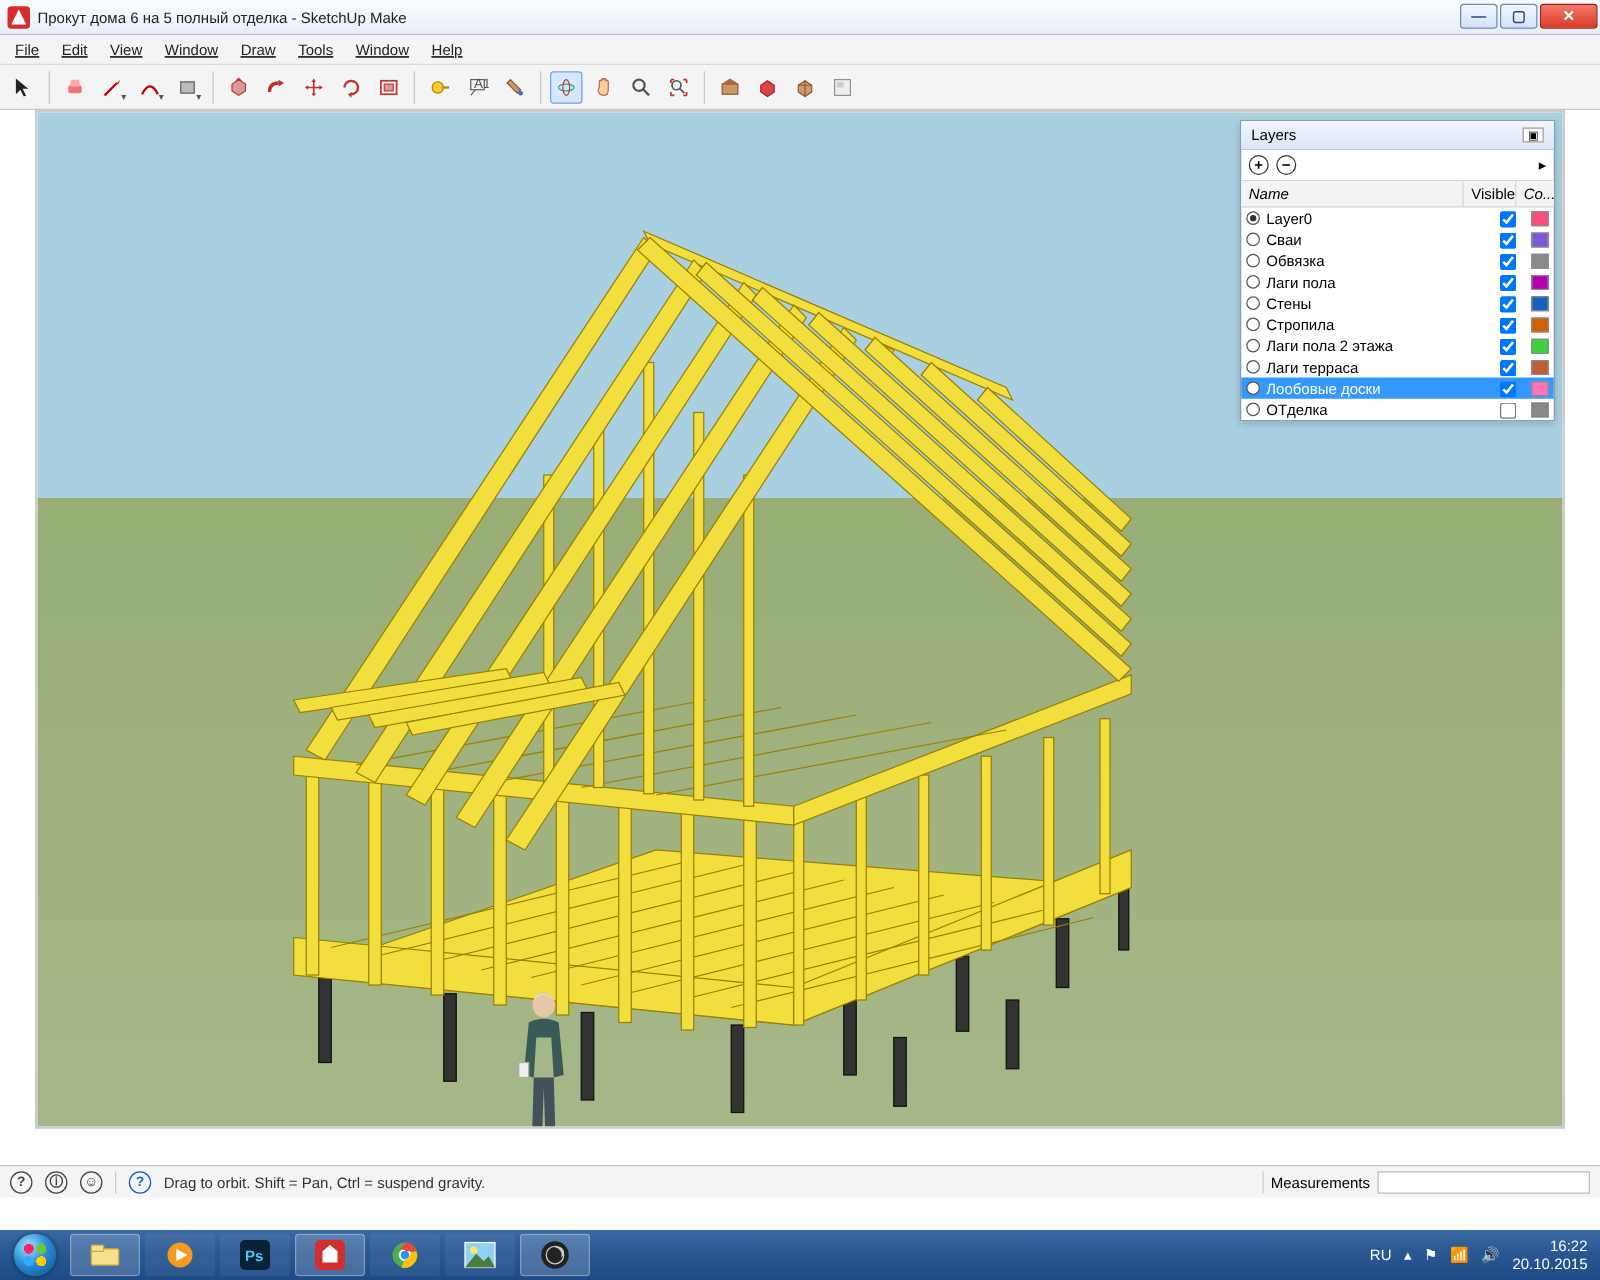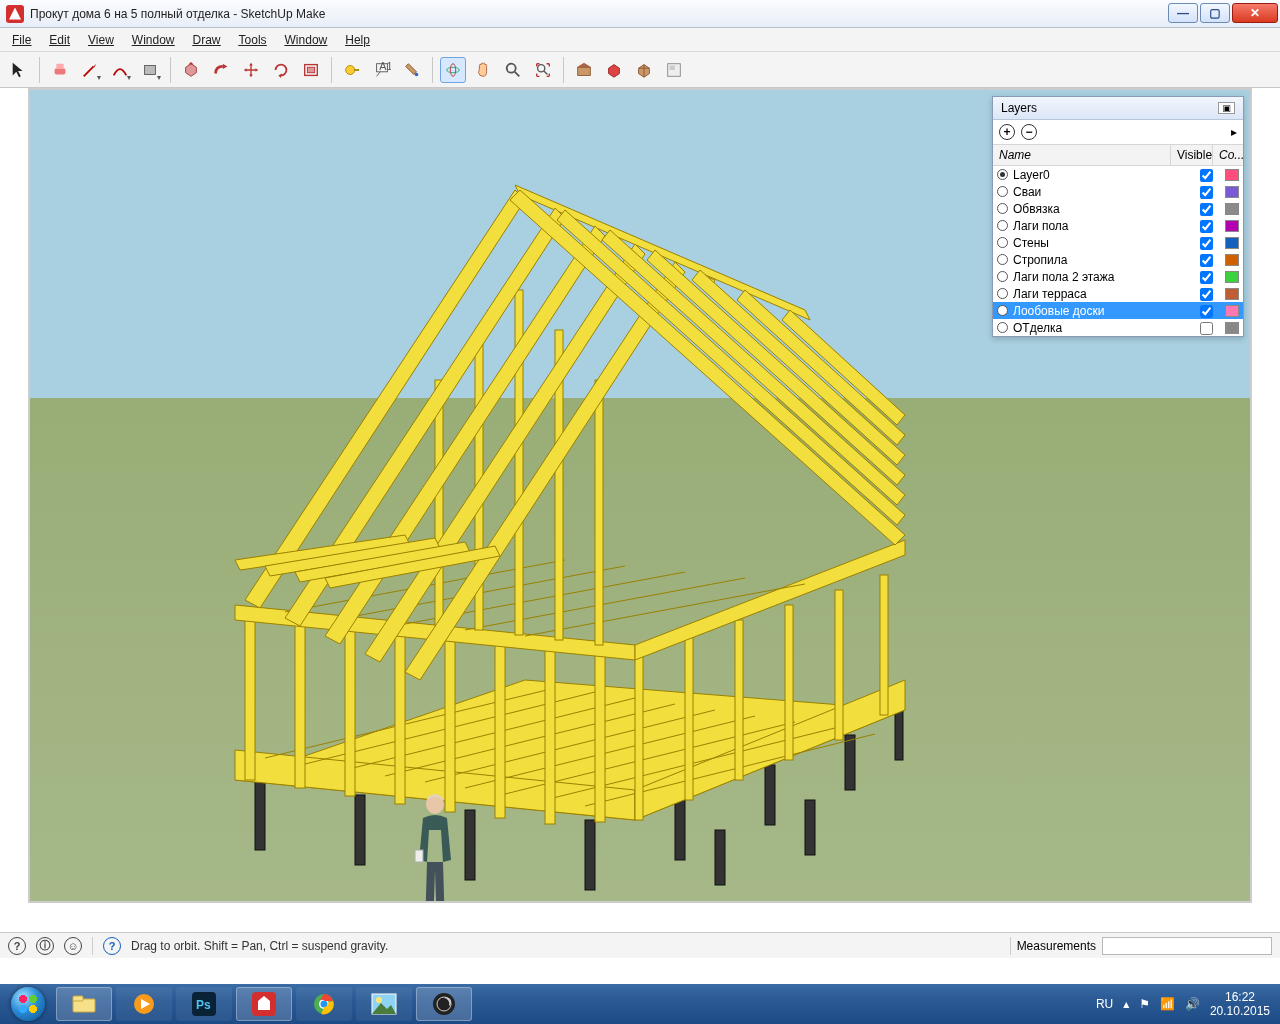--- a/index.html
+++ b/index.html
@@ -59,21 +59,21 @@
 .status-text { color:#333; }
 .meas-box { margin-left:auto; display:flex; align-items:center; gap:6px; }
 .meas-box input { width:170px; height:18px; border:1px solid #b8b8b8; background:#fff; padding:0 4px; }
 
 
 .taskbar { position:absolute; left:0; right:0; bottom:0; height:40px; background:linear-gradient(#3a6ca5,#2a5994 40%,#1d4b86); display:flex; align-items:center; padding:12px 4px; gap:4px; color:#fff; }
 .startbtn { width:48px; height:36px; border-radius:4px; display:flex; align-items:center; justify-content:center; }
 .task-icon { width:56px; height:34px; border-radius:3px; display:flex; align-items:center; justify-content:center; background:rgba(255,255,255,0.06); }
 .task-icon.active { background:rgba(255,255,255,0.18); box-shadow:inset 0 0 0 1px rgba(255,255,255,0.3); }
 .tray { margin-left:auto; display:flex; align-items:center; gap:10px; padding-right:6px; }
-.tray .clock { text-align:center; line-height:14px; font-size:12px; }
+.tray .clock { text-align:right; line-height:14px; font-size:12px; }
 
 
 .orb { width:34px; height:34px; border-radius:50%; background:radial-gradient(circle at 35% 30%, #9ee2ff, #2a8cd6 45%, #0d4e8a); position:relative; box-shadow:0 0 4px rgba(0,0,0,0.5);}
 .orb::before{content:"";position:absolute;inset:7px;background:
   radial-gradient(circle at 25% 25%, #f26 0 4px, transparent 4px),
   radial-gradient(circle at 75% 25%, #6c3 0 4px, transparent 4px),
   radial-gradient(circle at 25% 75%, #3af 0 4px, transparent 4px),
   radial-gradient(circle at 75% 75%, #fc0 0 4px, transparent 4px);}
 </style>
 </head>

